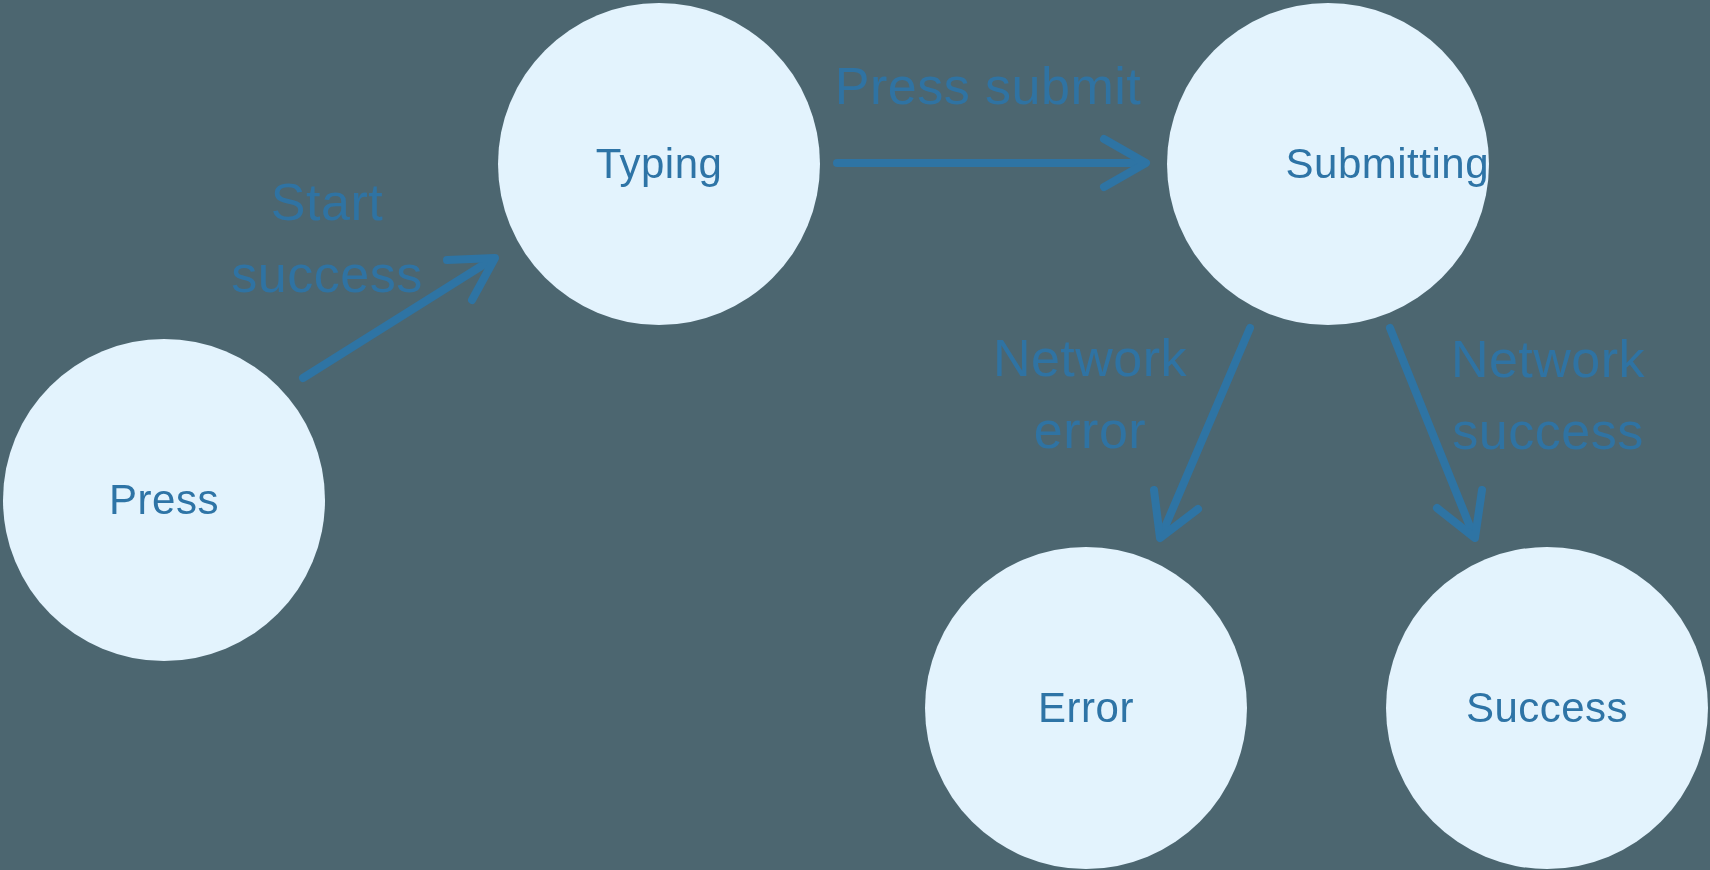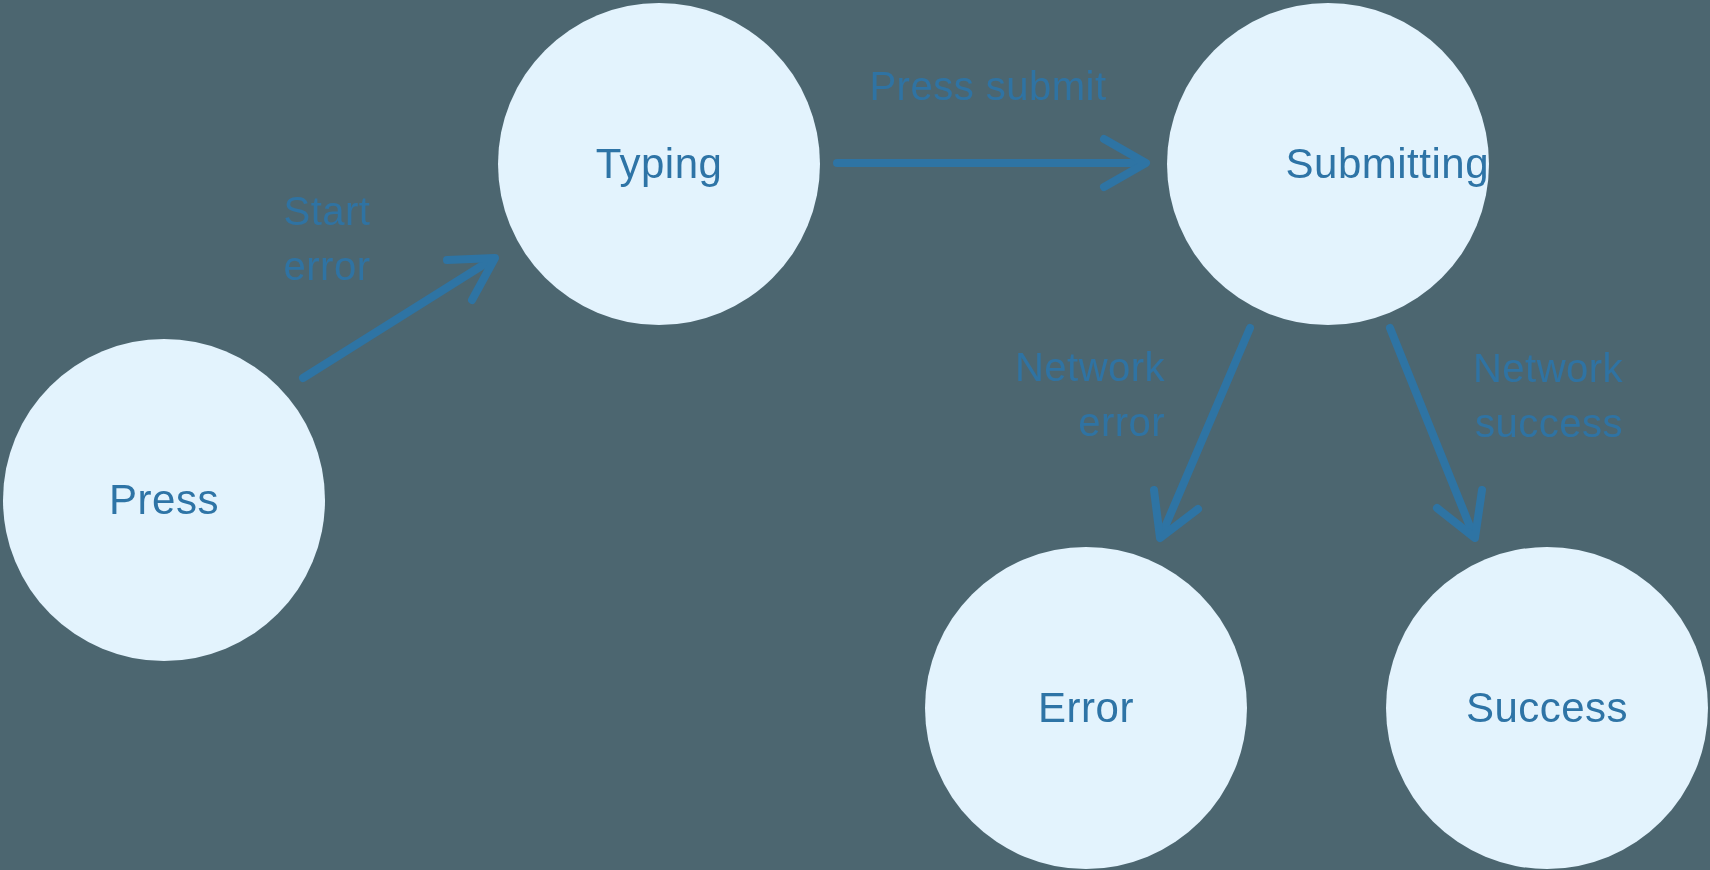--- a/index.html
+++ b/index.html
@@ -42,25 +42,25 @@
   .node-empty      { left: 3px;    top: 339px; }
   .node-typing     { left: 498px;  top: 3px;   }
   .node-submitting { left: 1167px; top: 3px; justify-content: flex-end;   }
   .node-error      { left: 925px;  top: 547px; }
   .node-success    { left: 1386px; top: 547px; }
 
   .edge-label {
     position: absolute;
     transform: translate(-50%, -50%);
     color: #2E74A6;
-    font-size: 40px;
+    font-size: 52px;
     font-weight: 500;
     letter-spacing: 0.5px;
     line-height: 1.38;
-    text-align: right;
+    text-align: center;
     white-space: pre-line;
     opacity: 0.95;
   }
   .label-start-typing    { left: 327px;  top: 239px; }
   .label-press-submit    { left: 988px;  top: 87px;  }
   .label-network-error   { left: 1090px; top: 395px; }
   .label-network-success { left: 1548px; top: 396px; }
 </style>
 </head>
 <body>
@@ -100,21 +100,21 @@
 
   <div class="state-node node-error">
     <span class="node-label">Error</span>
   </div>
 
   <div class="state-node node-success">
     <span class="node-label">Success</span>
   </div>
 
   <div class="edge-label label-start-typing">Start
-error</div>
+success</div>
 
   <div class="edge-label label-press-submit">Press submit</div>
 
   <div class="edge-label label-network-error">Network
 error</div>
 
   <div class="edge-label label-network-success">Network
 success</div>
 
 </div>

